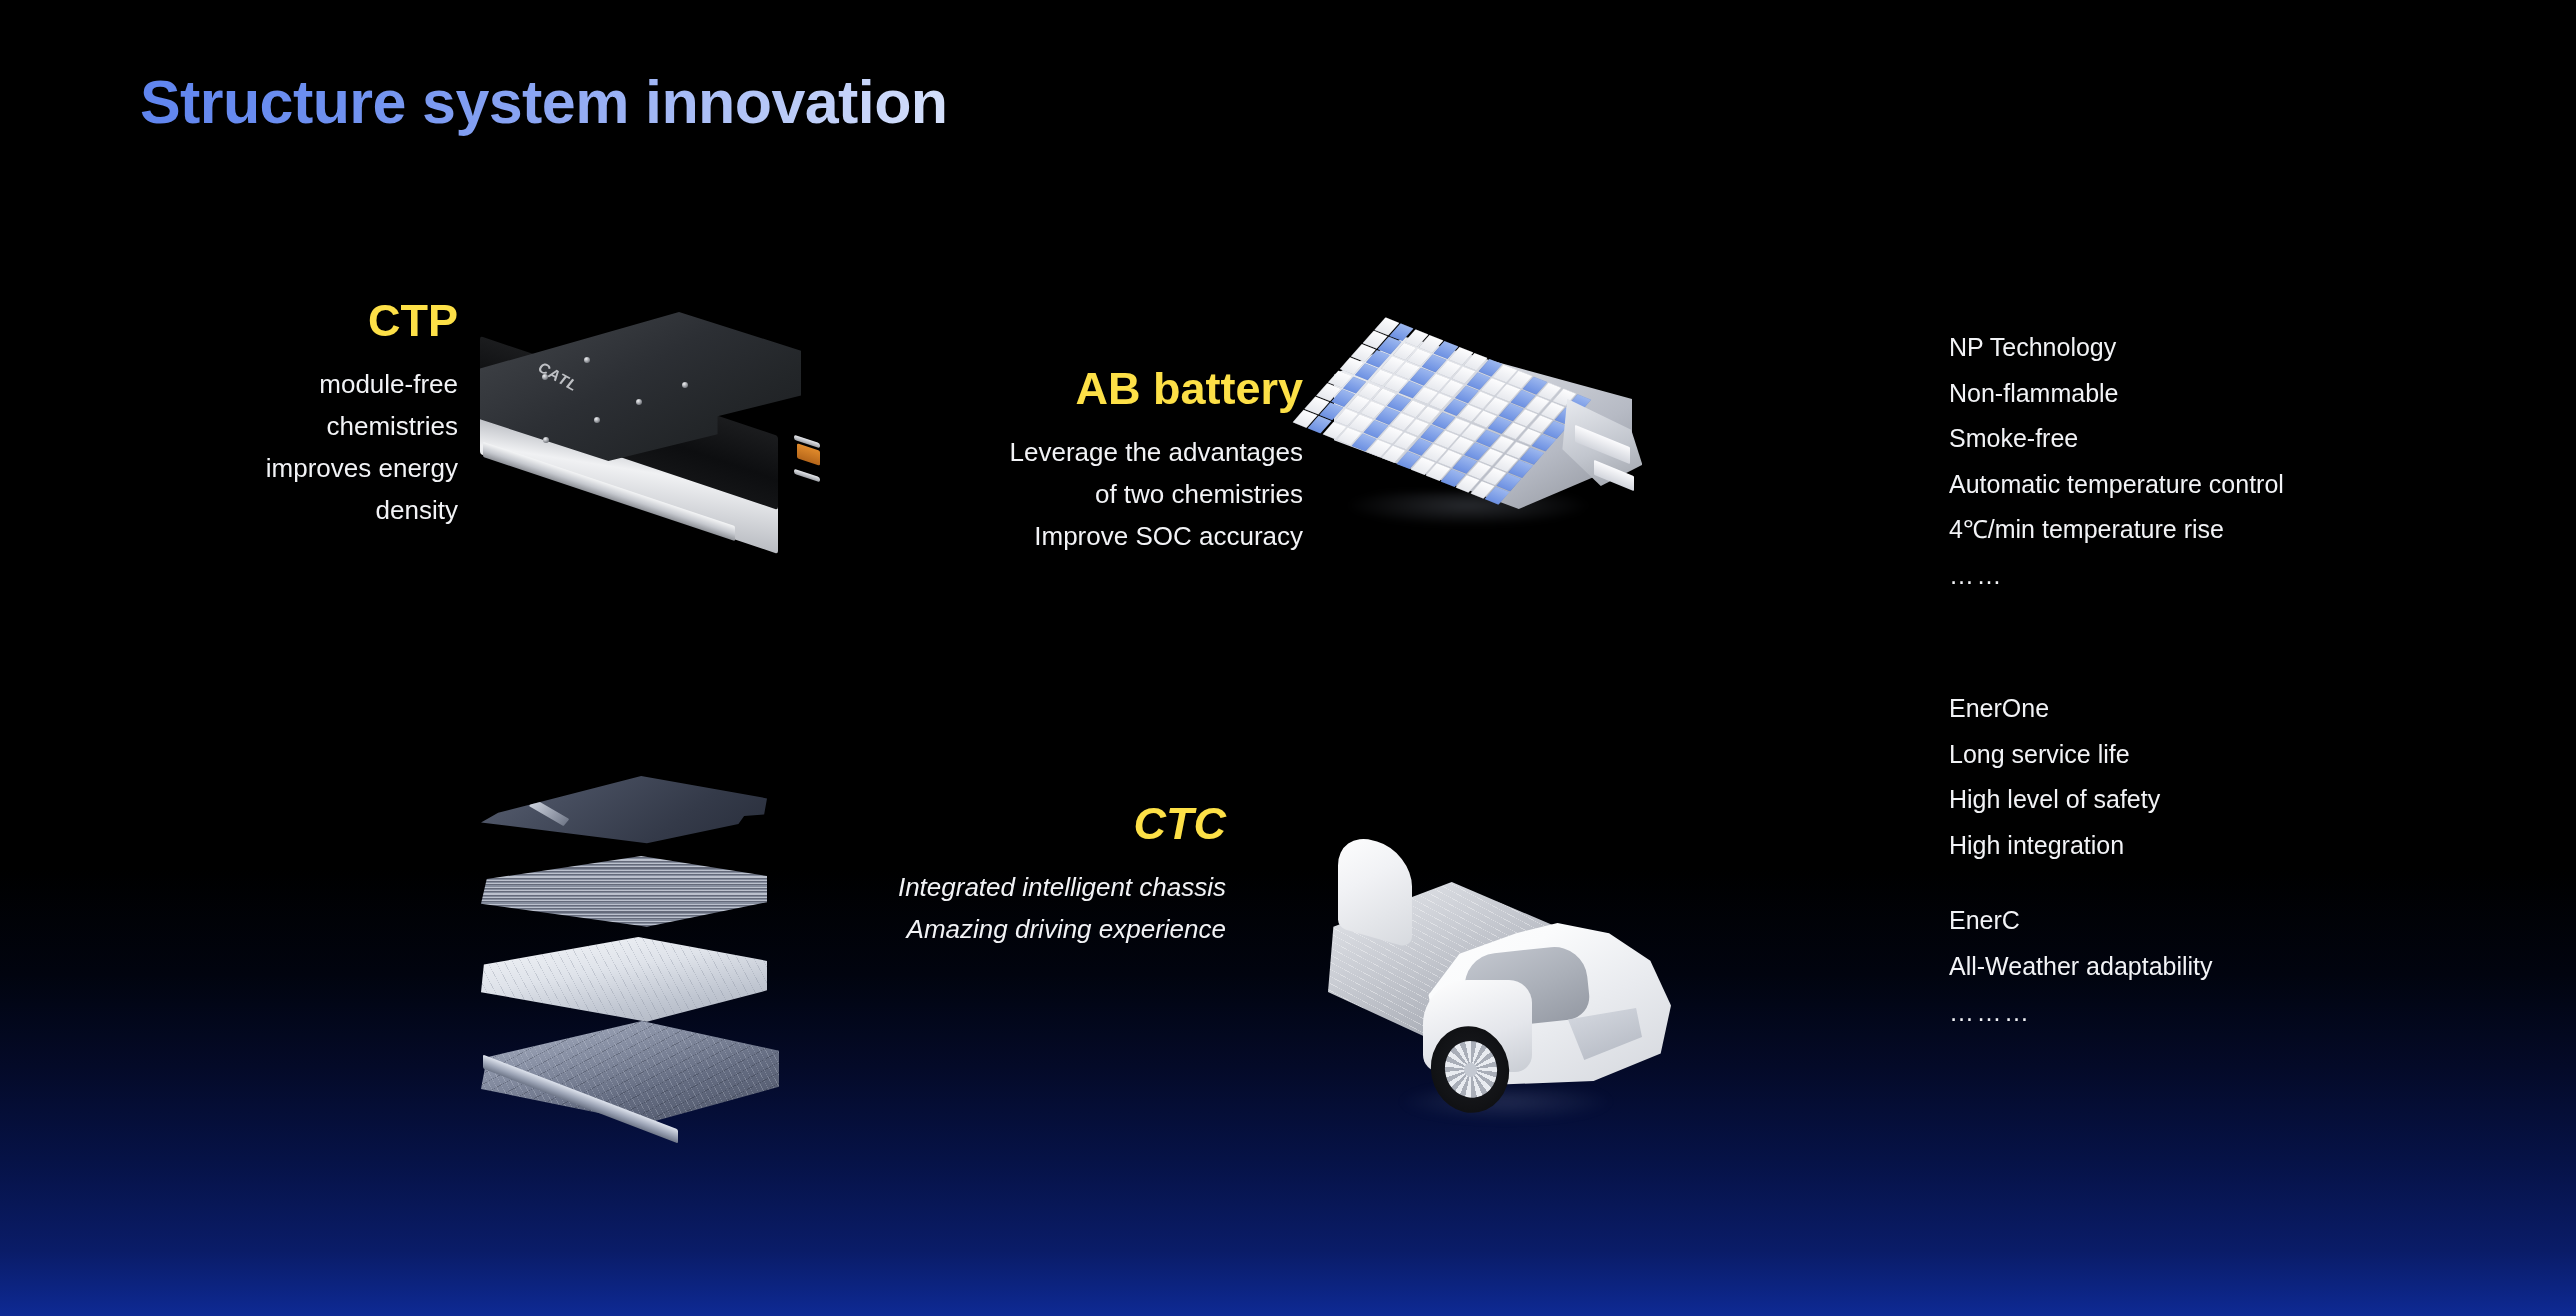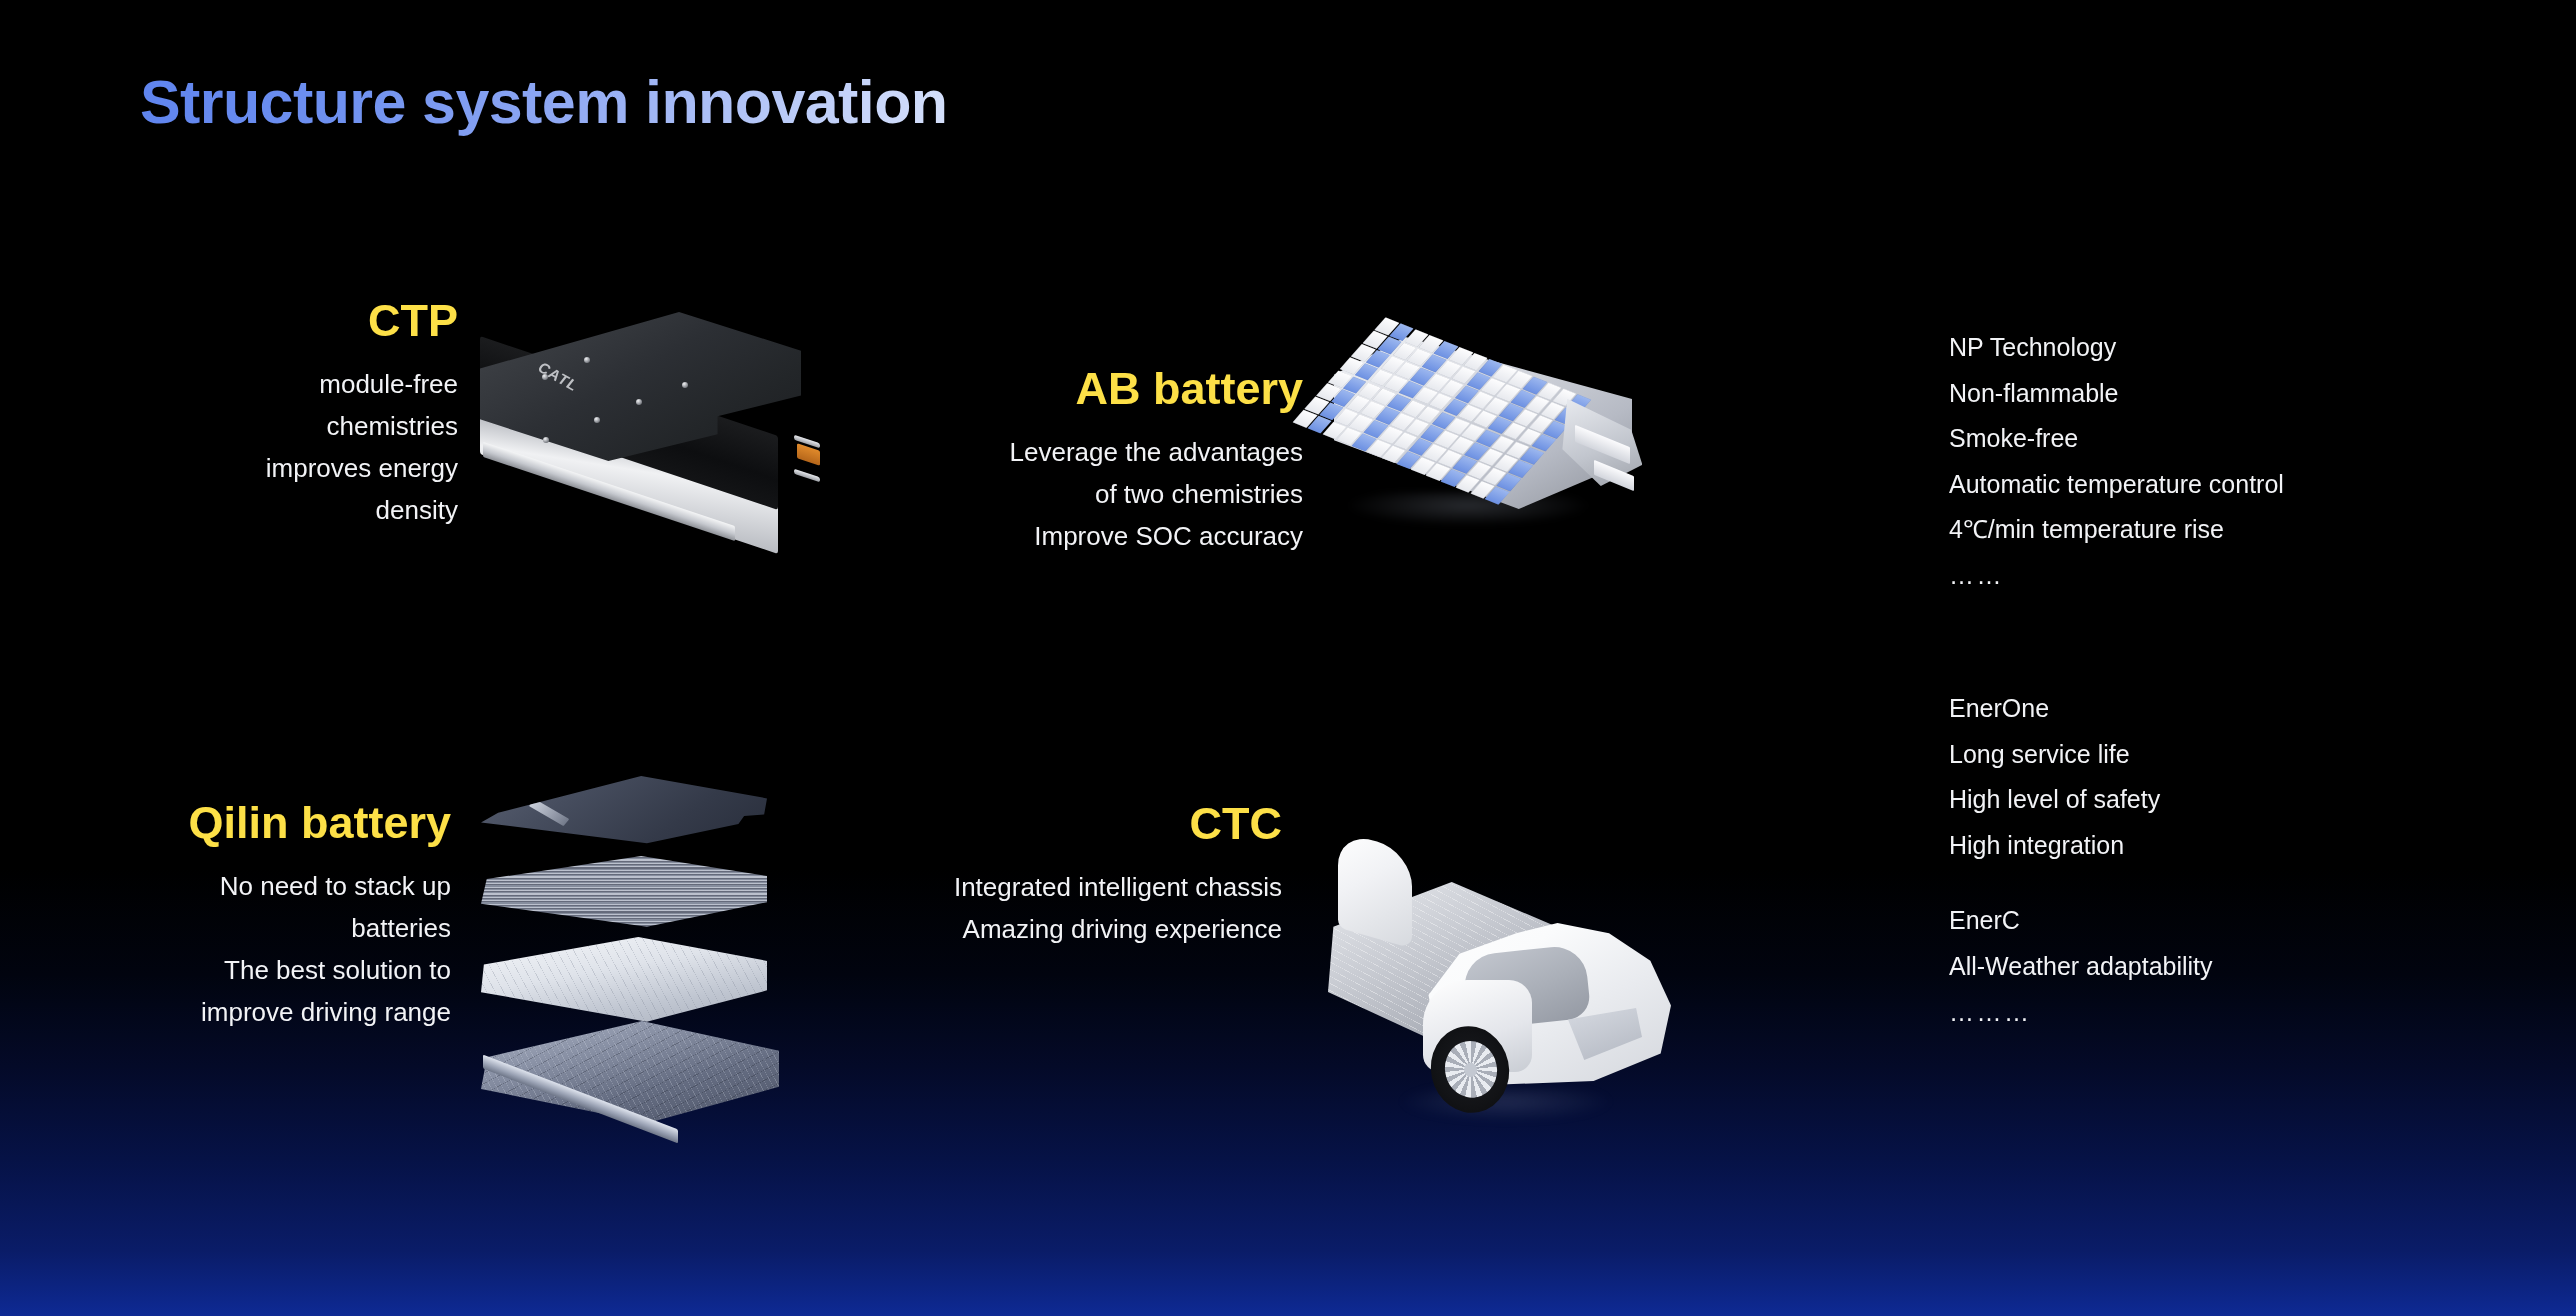--- a/index.html
+++ b/index.html
@@ -63,21 +63,21 @@
   }
   .block .blk-lines div { white-space:nowrap; }
 
   .align-right { text-align:right; }
   .align-right .blk-title { text-align:right; }
 
   
   #blk-ctp      { left:57px;  top:298px;  width:401px; }
   #blk-ab       { left:748px; top:366px;  width:555px; }
   #blk-qilin    { left:57px;  top:800px; width:394px; }
-  #blk-ctc      { left:730px; top:801px; width:552px; }
+  #blk-ctc      { left:674px; top:801px; width:552px;font-style:italic; }
 
   
   .feature-list { position:absolute; left:1949px; }
   .feature-list .fl-item {
     font-size:25px;
     line-height:1.0;
     color:#f2f3f6;
     white-space:nowrap;
     margin-bottom:20.6px;
   }
@@ -323,29 +323,20 @@
 
   <div class="block align-right" id="blk-ab">
     <div class="blk-title">AB battery</div>
     <div class="blk-lines">
       <div>Leverage the advantages</div>
       <div>of two chemistries</div>
       <div>Improve SOC accuracy</div>
     </div>
   </div>
 
-  <div class="block align-right" id="blk-qilin">
-    <div class="blk-title">Qilin battery</div>
-    <div class="blk-lines">
-      <div>No need to stack up</div>
-      <div>batteries</div>
-      <div>The best solution to</div>
-      <div>improve driving range</div>
-    </div>
-  </div>
 
   <div class="block align-right" id="blk-ctc">
     <div class="blk-title">CTC</div>
     <div class="blk-lines">
       <div>Integrated intelligent chassis</div>
       <div>Amazing driving experience</div>
     </div>
   </div>
 
   <div class="feature-list" id="flist-np">

